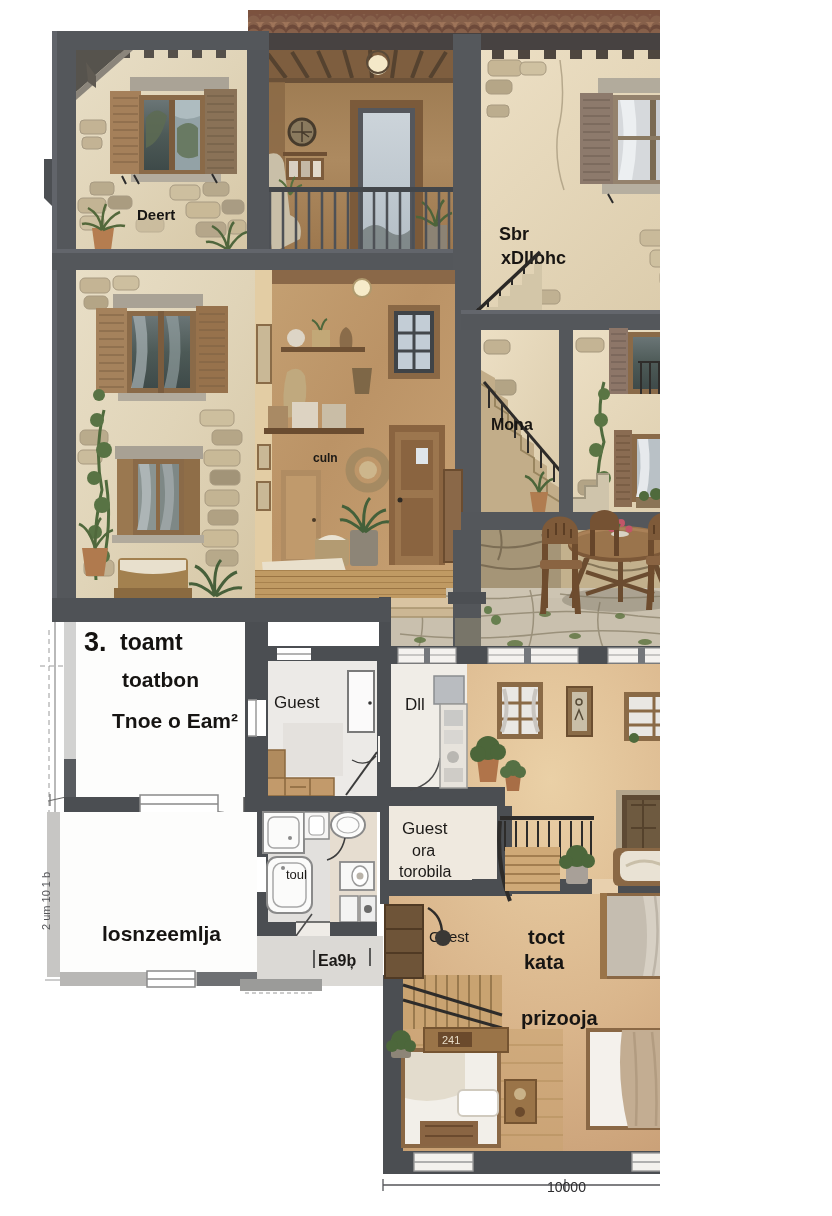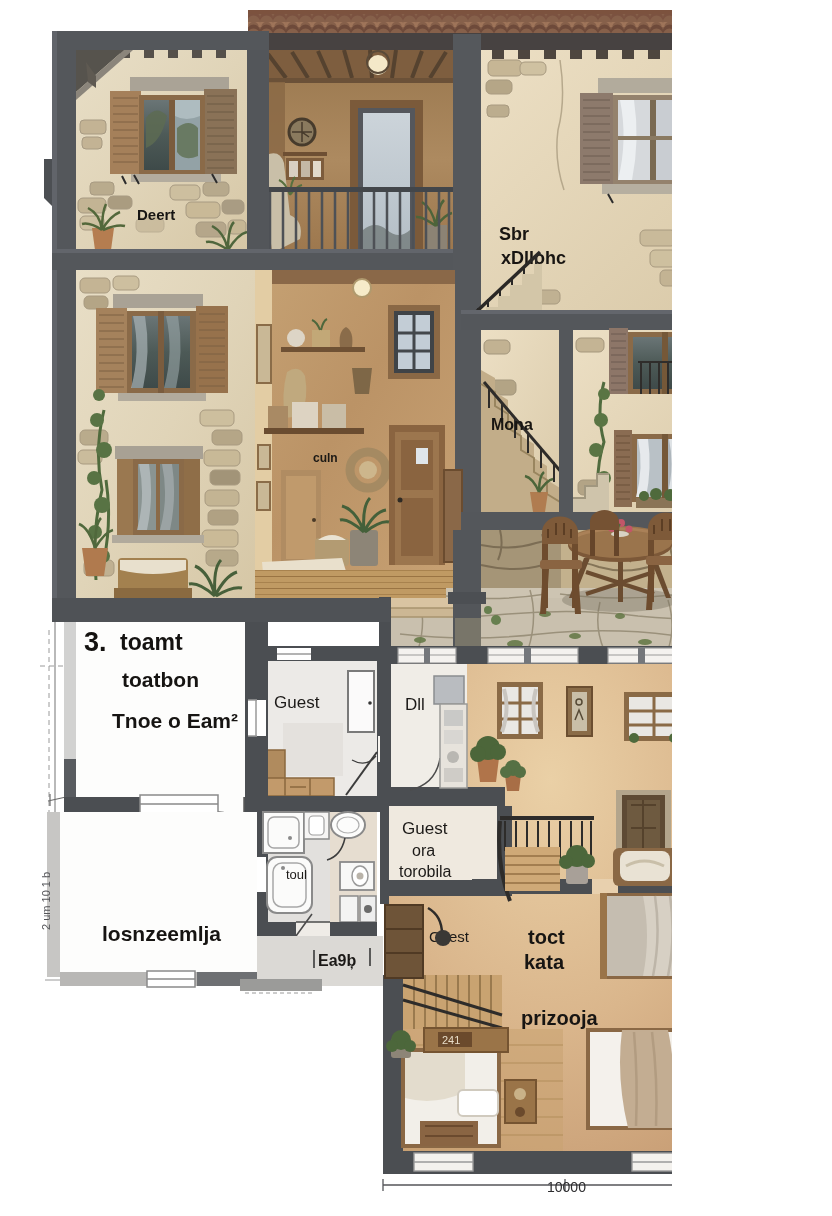--- a/index.html
+++ b/index.html
@@ -1,17 +1,17 @@
 <!DOCTYPE html>
 <html><head>
 <meta charset="utf-8">
 <style>
   html,body{margin:0;padding:0;background:#ffffff;}
   .wrap{position:relative;width:660px;height:1216px;overflow:hidden;background:#ffffff;
-        font-family:"Liberation Sans", sans-serif;padding-left:12px;}
+        font-family:"Liberation Sans", sans-serif;}
   svg{position:absolute;top:0;left:0;}
   text{font-family:"Liberation Sans", sans-serif;}
 </style>
 </head>
 <body>
 <div class="wrap">
 <svg width="832" height="1216" viewBox="0 0 832 1216">
 <defs>
   <linearGradient id="plaster" x1="0" y1="0" x2="1" y2="1">
     <stop offset="0" stop-color="#e8dec6"></stop>

